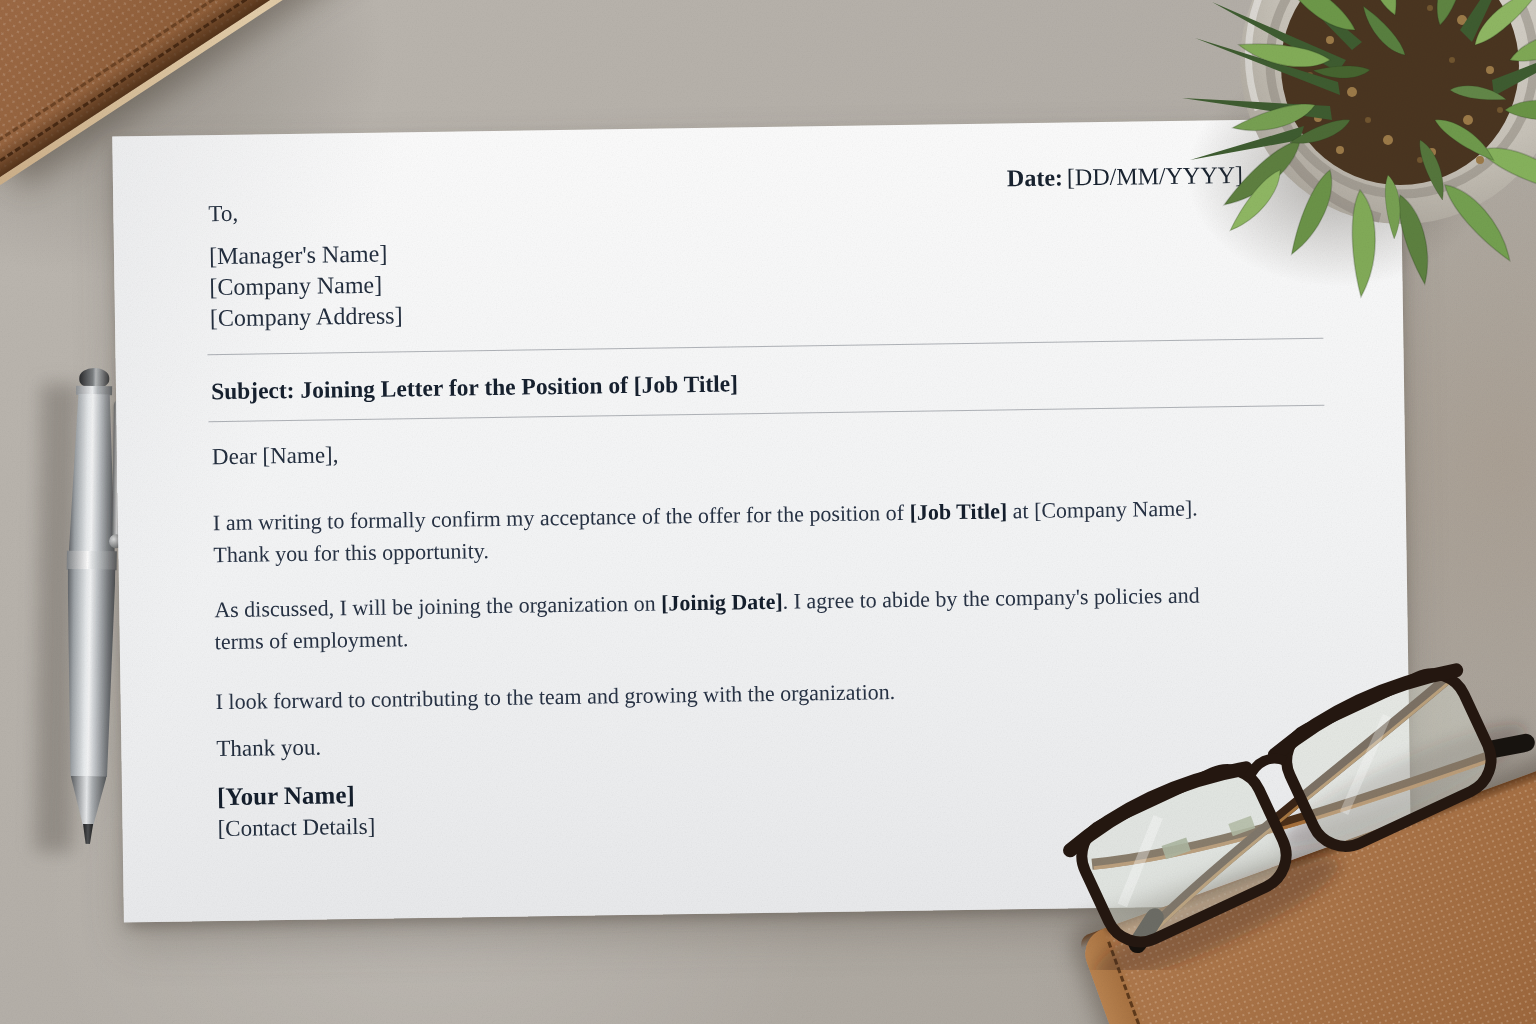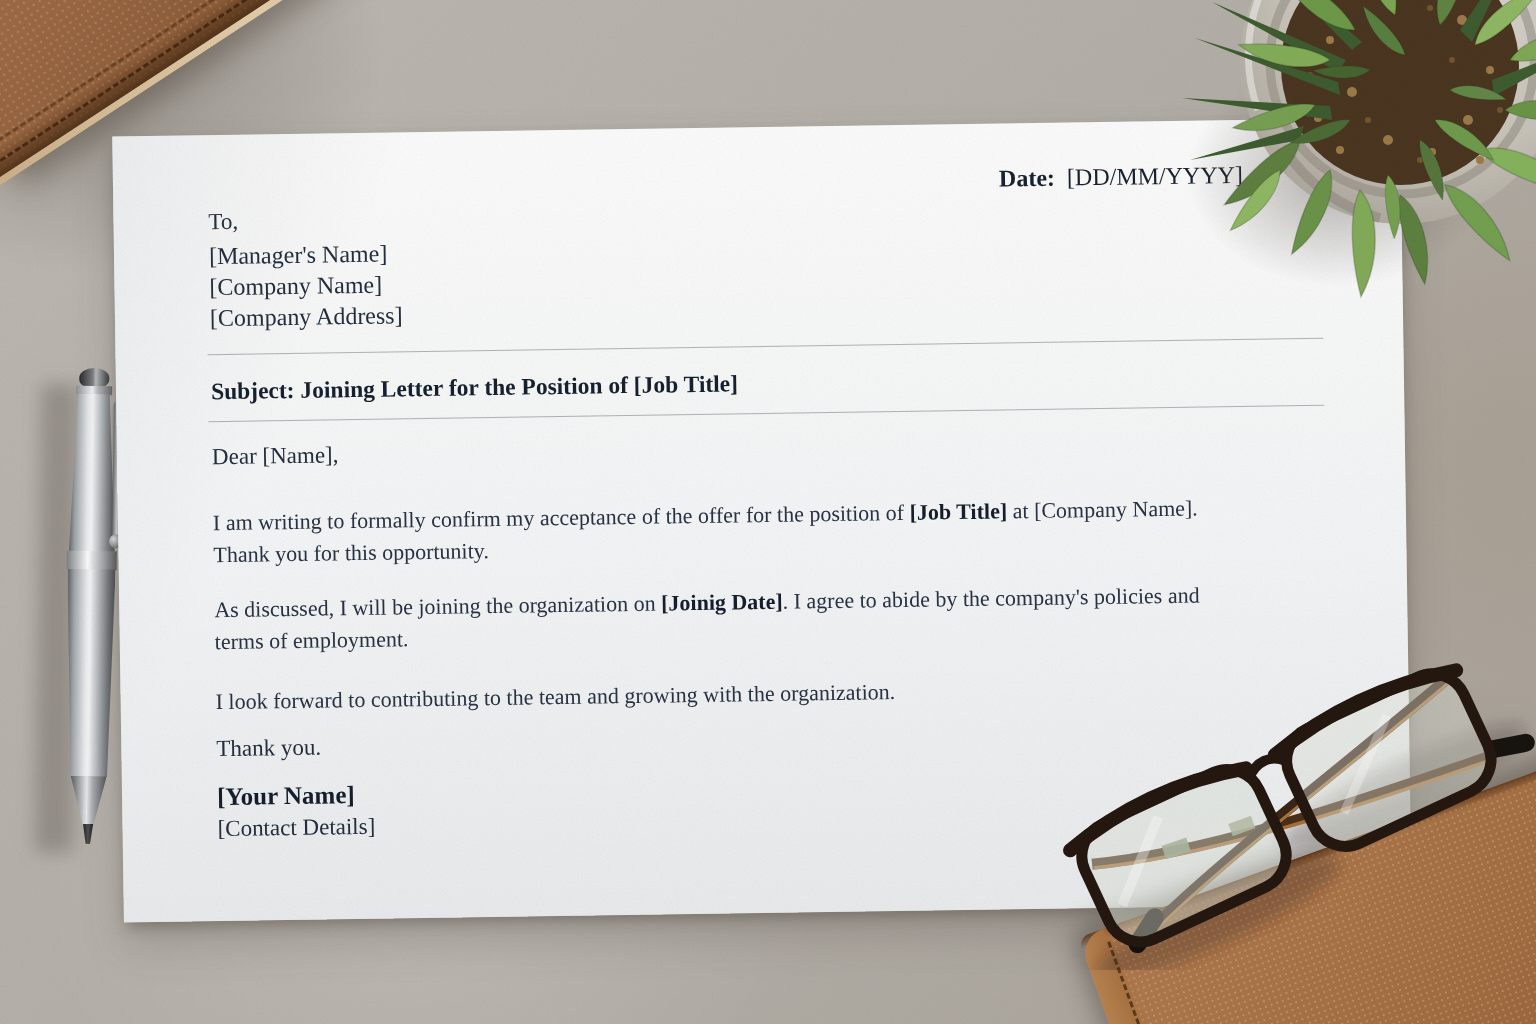--- a/index.html
+++ b/index.html
@@ -60,22 +60,22 @@
   
   .paper{position:absolute;left:118px;top:127px;width:1288px;height:786px;
        transform:rotate(-0.85deg);
        background:
          linear-gradient(115deg, rgba(210,212,216,0.35) 0%, rgba(255,255,255,0) 18%),
          linear-gradient(180deg,#fbfbfb 0%,#f3f4f5 55%,#e9eaec 100%);
        box-shadow:0 7px 14px -3px rgba(80,72,62,0.45), 0 22px 40px rgba(80,72,62,0.25);
        color:#232e3e;}
   .paper .abs{position:absolute;left:95px;white-space:nowrap;}
   .dateline{position:absolute;right:158px;top:42px;font-size:24px;white-space:nowrap;color:#18222f;}
-  .dateline .lbl{font-weight:bold;margin-right:12px;}
-  .toline{top:74px;font-size:23px;}
+  .dateline .lbl{font-weight:bold;margin-right:4px;}
+  .toline{top:66px;font-size:23px;}
   .addr{top:106px;font-size:24px;line-height:31px;}
   .rule{position:absolute;left:92px;width:1116px;height:1px;background:rgba(116,122,132,0.55);}
   .rule1{top:219px;} .rule2{top:286px;}
   .subject{top:243px;font-size:23.5px;font-weight:bold;color:#16202e;}
   .dear{top:309px;font-size:23px;}
   .body-line{font-size:22px;line-height:31.5px;color:#273244;}
   .p1{top:372px;} .p2{top:459px;} .p3{top:551px;} .thanks{top:601px;font-size:23px;}
   .sig-name{top:648px;font-size:25px;font-weight:bold;color:#141e2c;}
   .sig-contact{top:681px;font-size:23px;}
   b{color:#141e2c;}

